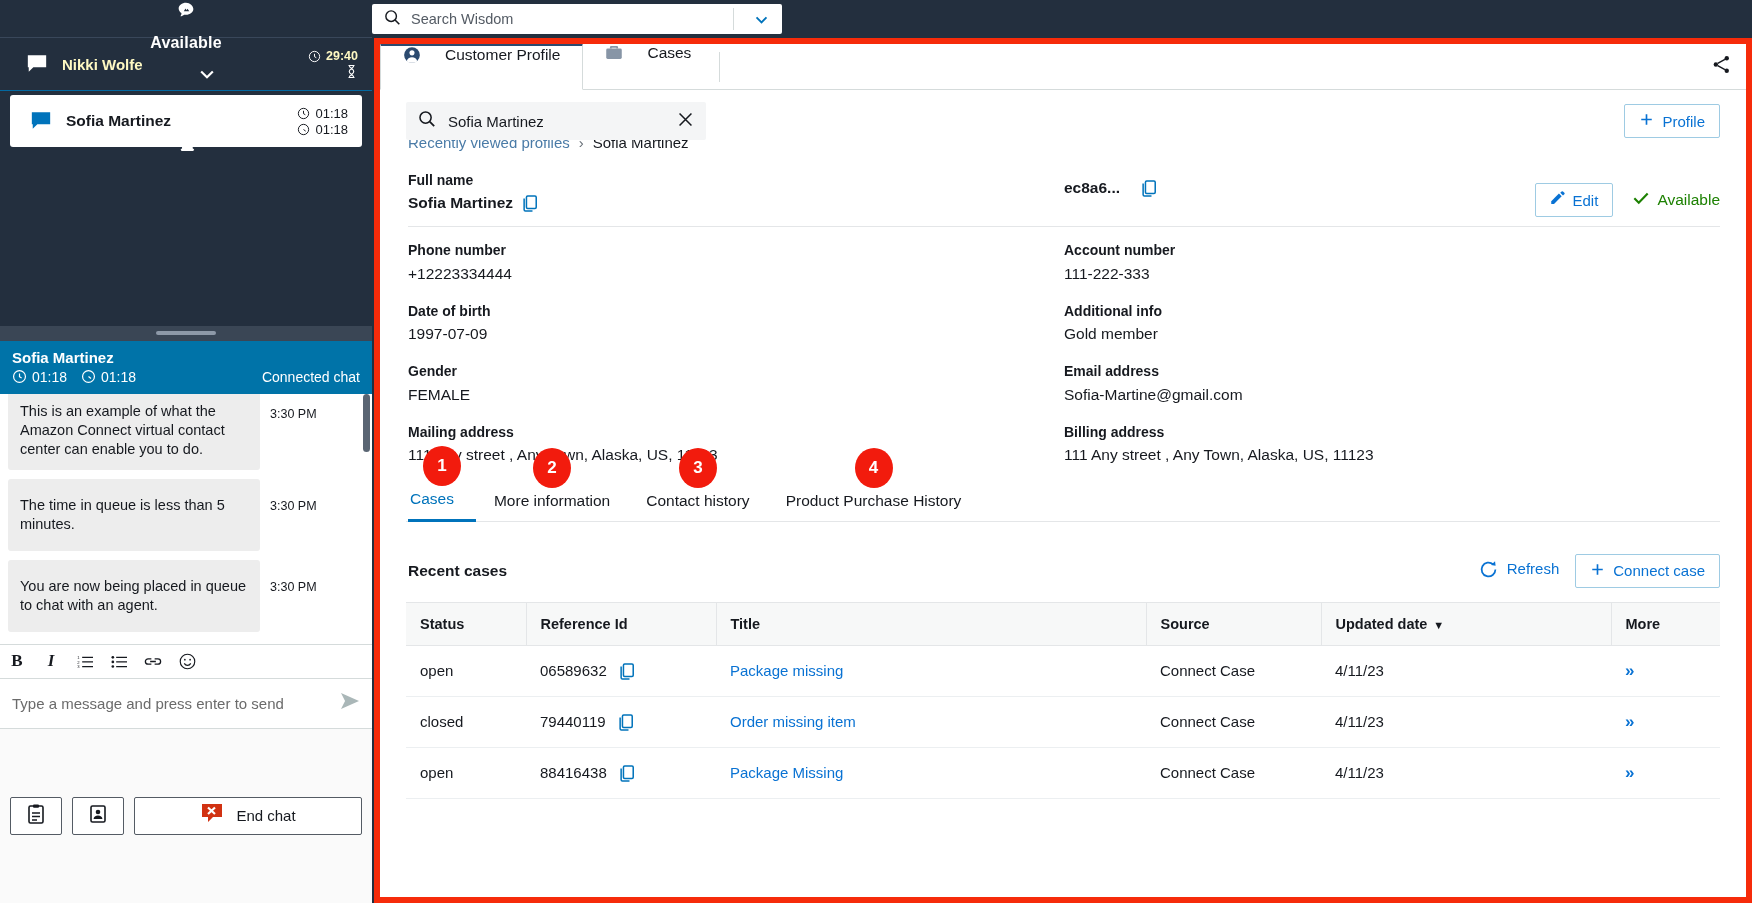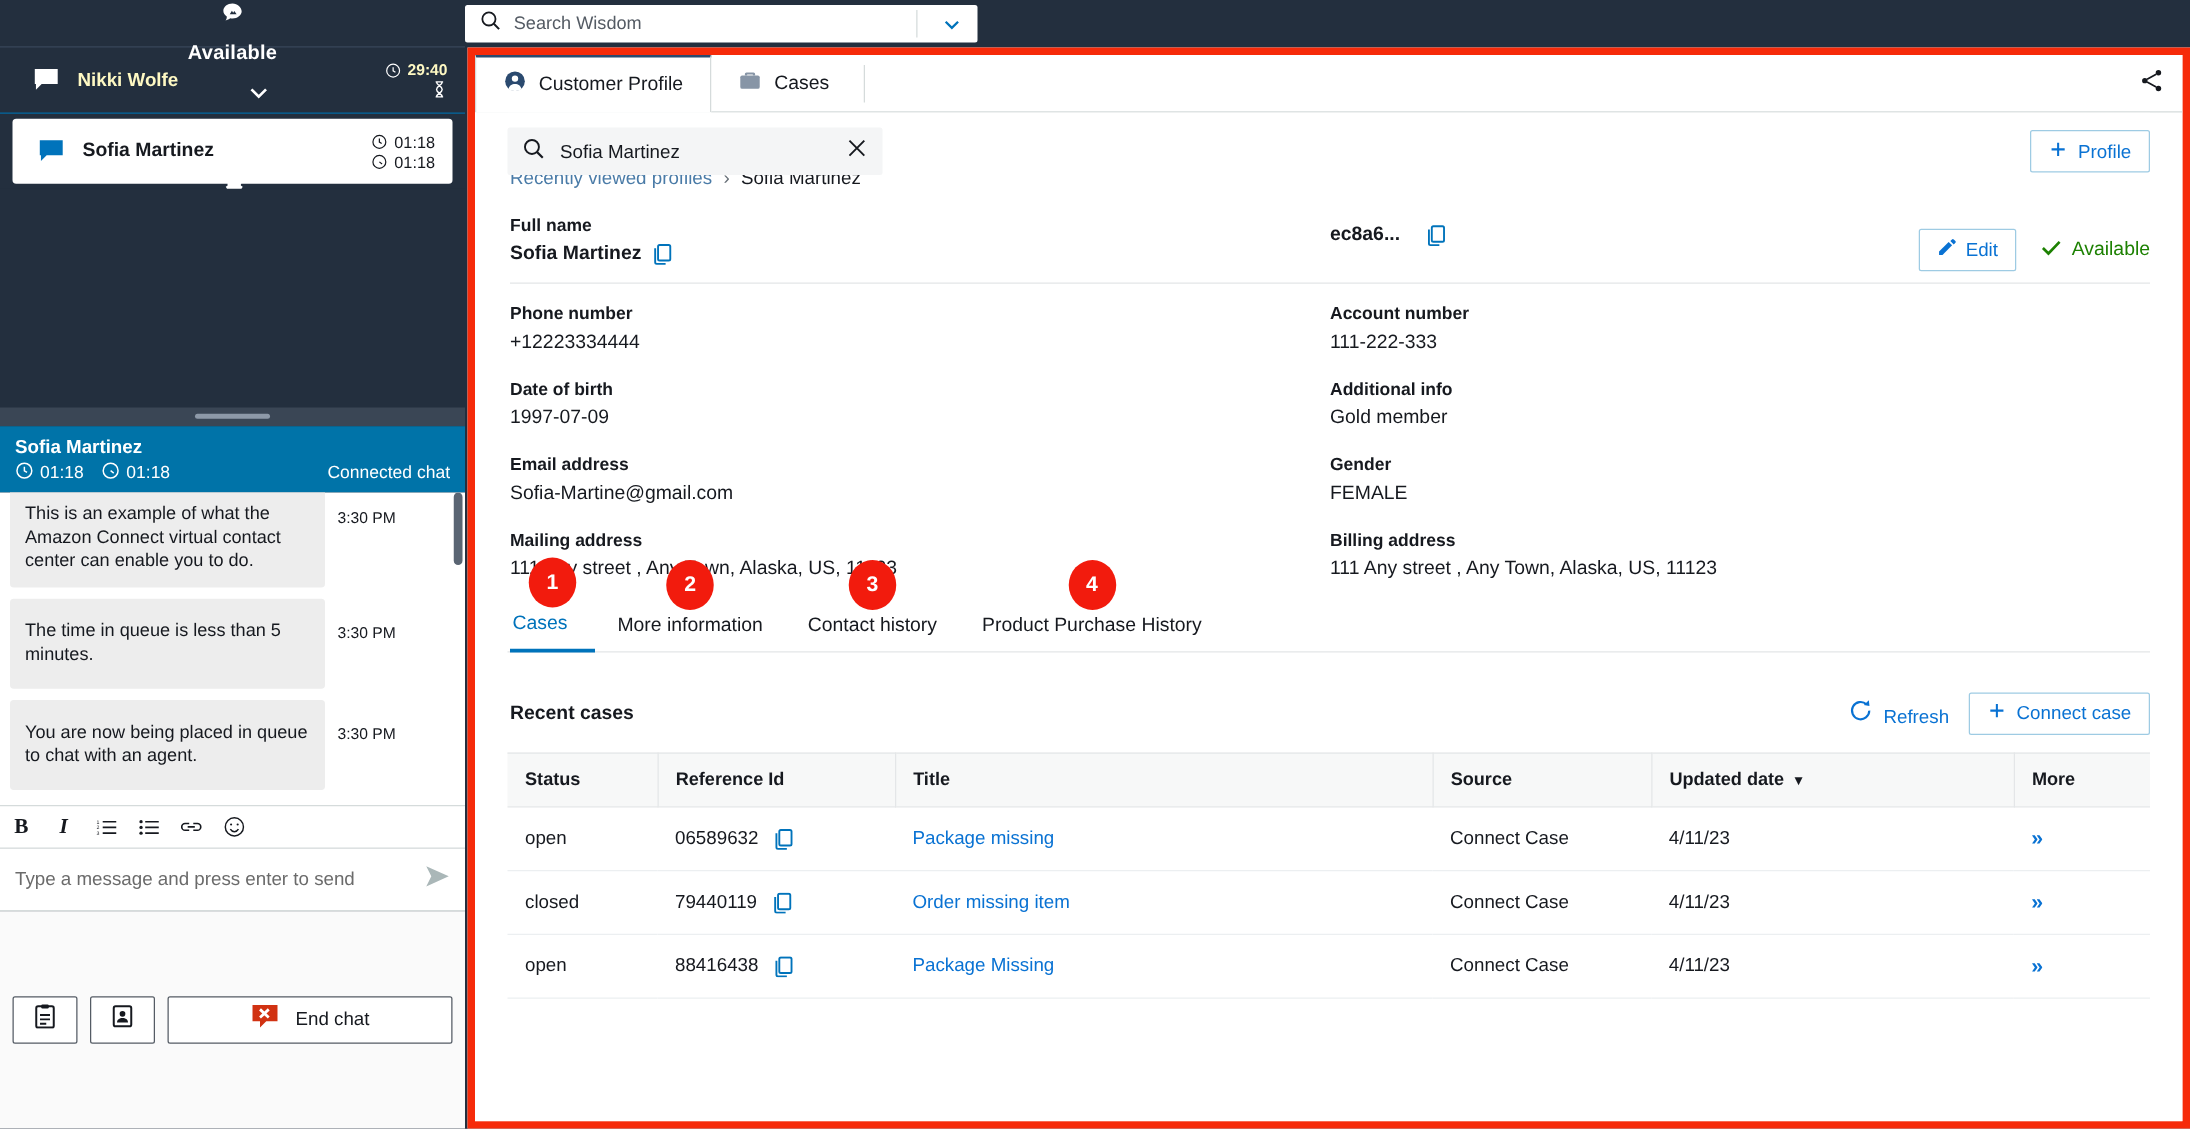--- a/index.html
+++ b/index.html
@@ -109,21 +109,21 @@
 
   
   .redframe {
     position: absolute; left: 2px; top: 38px; right: 0; bottom: 0;
     border: 6px solid #f62b0a; background: #fff; overflow: hidden;
   }
   .panel { position: absolute; inset: 0; background: #fff; display: flex; flex-direction: column; }
 
   .tabstrip { height: 46px; display: flex; align-items: flex-end; border-bottom: 1px solid #d5dbdb; position: relative; }
   .tab {
-    display: flex; align-items: center; gap: 10px;
+    display: flex; align-items: flex-start; gap: 24px;
     padding: 0 22px; height: 45px; font-size: 15.5px; color: #16191f;
     cursor: pointer; position: relative;
   }
   .tab.active {
     border: 1px solid #d5dbdb; border-top: 3px solid #2b4a6f;
     border-bottom: 1px solid #fff; background: #fff;
     margin-bottom: -1px; height: 47px; color: #16191f; font-weight: 400;
   }
   .tab-sep { width: 1px; height: 30px; background: #d5dbdb; align-self: center; margin-left: 6px; }
   .share-btn { margin-left: auto; margin-right: 14px; align-self: center; cursor: pointer; }
@@ -167,21 +167,21 @@
     position: absolute; top: -44px; width: 38px; height: 40px; border-radius: 50%;
     background: #f21b0d; color: #fff; font-size: 17px; font-weight: 700;
     display: flex; align-items: center; justify-content: center;
     left: 50%; transform: translateX(-50%);
   }
   .itab:first-child .badge { left: 34px; }
 
   .cases-head { display: flex; align-items: center; margin-top: 32px; padding-left: 2px; }
   .cases-title { font-size: 15.5px; font-weight: 700; color: #16191f; }
   .cases-actions { margin-left: auto; display: flex; align-items: center; gap: 16px; }
-  .link-btn { color: #0972d3; font-size: 15px; display: flex; align-items: flex-end; gap: 9px; cursor: pointer; }
+  .link-btn { color: #0972d3; font-size: 15px; display: flex; align-items: flex-start; gap: 9px; cursor: pointer; }
 
   table.cases { width: 100%; border-collapse: collapse; margin-top: 14px; table-layout: fixed; }
   table.cases th {
     background: #f7f8f8; text-align: left; font-size: 14.5px; font-weight: 700; color: #16191f;
     padding: 13px 14px; border-top: 1px solid #e4e6e8; border-bottom: 1px solid #e4e6e8;
     border-right: 1px solid #e4e6e8;
   }
   table.cases th:last-child { border-right: none; }
   table.cases td {
     font-size: 15px; color: #16191f; padding: 15px 14px; border-bottom: 1px solid #eceff1;
@@ -542,26 +542,26 @@
             <div class="field grp">
               <div class="field-label">Date of birth</div>
               <div class="field-value">1997-07-09</div>
             </div>
             <div class="field grp">
               <div class="field-label">Additional info</div>
               <div class="field-value">Gold member</div>
             </div>
 
             <div class="field grp">
+              <div class="field-label">Gender</div>
+              <div class="field-value">FEMALE</div>
+            </div>
+            <div class="field grp">
               <div class="field-label">Email address</div>
               <div class="field-value">Sofia-Martine@gmail.com</div>
-            </div>
-            <div class="field grp">
-              <div class="field-label">Gender</div>
-              <div class="field-value">FEMALE</div>
             </div>
 
             <div class="field">
               <div class="field-label">Mailing address</div>
               <div class="field-value">111 Any street , Any Town, Alaska, US, 11123</div>
             </div>
             <div class="field">
               <div class="field-label">Billing address</div>
               <div class="field-value">111 Any street , Any Town, Alaska, US, 11123</div>
             </div>

